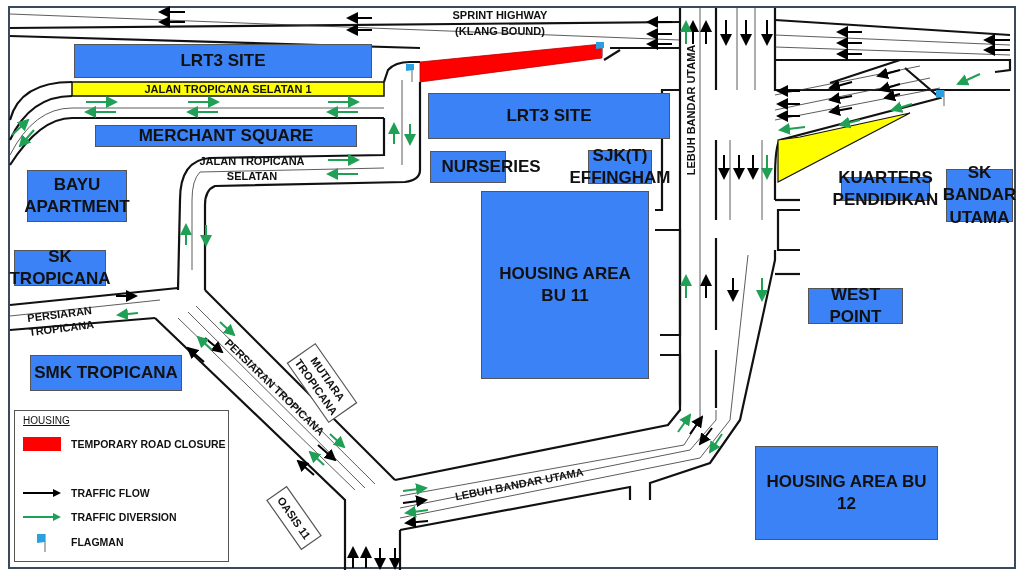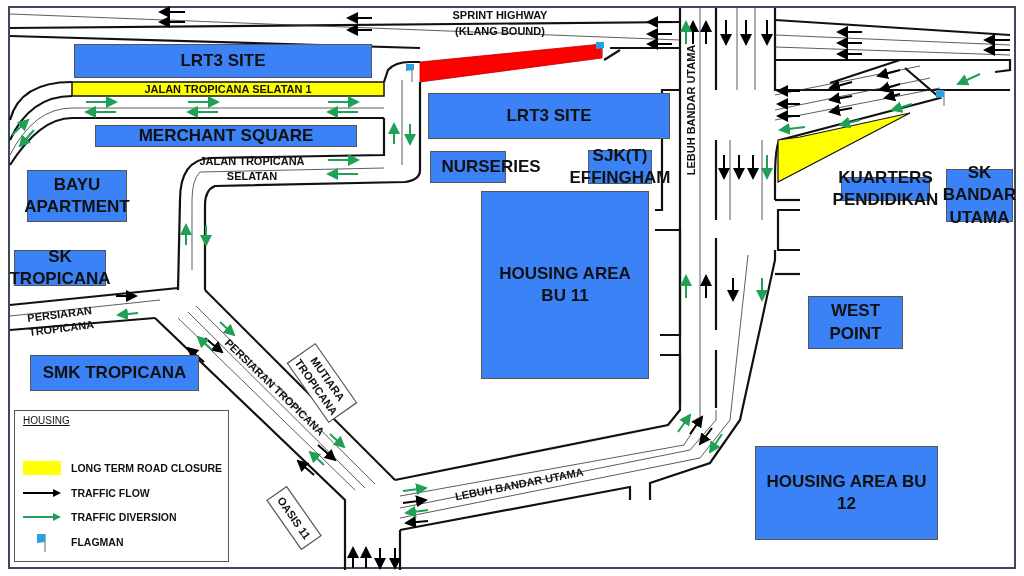--- a/index.html
+++ b/index.html
@@ -223,36 +223,36 @@
 <div class="bldtxt" style="left:74px;top:44px;width:298px;height:34px;">LRT3 SITE</div>
 <div class="bldtxt" style="left:95px;top:125px;width:262px;height:22px;">MERCHANT SQUARE</div>
 <div class="bldtxt" style="left:428px;top:93px;width:242px;height:46px;">LRT3 SITE</div>
 <div class="bldtxt" style="left:430px;top:151px;width:76px;height:32px;padding-left:46px;">NURSERIES</div>
 <div class="bldtxt" style="left:588px;top:150px;width:64px;height:34px;">SJK(T)
 EFFINGHAM</div>
 <div class="bldtxt" style="left:27px;top:170px;width:100px;height:52px;">BAYU
 APARTMENT</div>
 <div class="bldtxt" style="left:14px;top:250px;width:92px;height:36px;">SK
 TROPICANA</div>
-<div class="bldtxt" style="left:30px;top:355px;width:169px;height:36px;">SMK TROPICANA</div>
+<div class="bldtxt" style="left:30px;top:355px;width:152px;height:36px;">SMK TROPICANA</div>
 <div class="bldtxt" style="left:459px;top:191px;width:168px;height:188px;margin-left:22px;">HOUSING AREA
 BU 11</div>
 <div class="bldtxt" style="left:841px;top:177px;width:89px;height:24px;">KUARTERS
 PENDIDIKAN</div>
 <div class="bldtxt" style="left:946px;top:169px;width:67px;height:53px;">SK
 BANDAR
 UTAMA</div>
-<div class="bldtxt" style="left:808px;top:296px;width:95px;height:53px;">WEST POINT</div>
+<div class="bldtxt" style="left:808px;top:288px;width:95px;height:36px;">WEST POINT</div>
 <div class="bldtxt" style="left:755px;top:446px;width:183px;height:94px;">HOUSING AREA BU 12</div>
 
 <div id="legend">
   <div class="title">HOUSING</div>
-  <div class="leg-row" style="top:50px;">
-    <div class="leg-sw" style="background:#ffff00;"></div>
-    <span class="leg-txt">LONG TERM ROAD CLOSURE</span>
+  <div class="leg-row" style="top:26px;">
+    <div class="leg-sw" style="background:#ff0000;"></div>
+    <span class="leg-txt">TEMPORARY ROAD CLOSURE</span>
   </div>
   <div class="leg-row" style="top:75px;align-items:center;">
     <svg class="leg-sw" width="38" height="14" style="position:static">
         <line x1="0" y1="7" x2="30" y2="7" stroke="#000" stroke-width="2"></line>
         <path d="M30,3 L38,7 L30,11 z" fill="#000"></path>
       </svg>
     <span class="leg-txt">TRAFFIC FLOW</span>
   </div>
   <div class="leg-row" style="top:99px;">
     <svg class="leg-sw" width="38" height="14" style="position:static">

